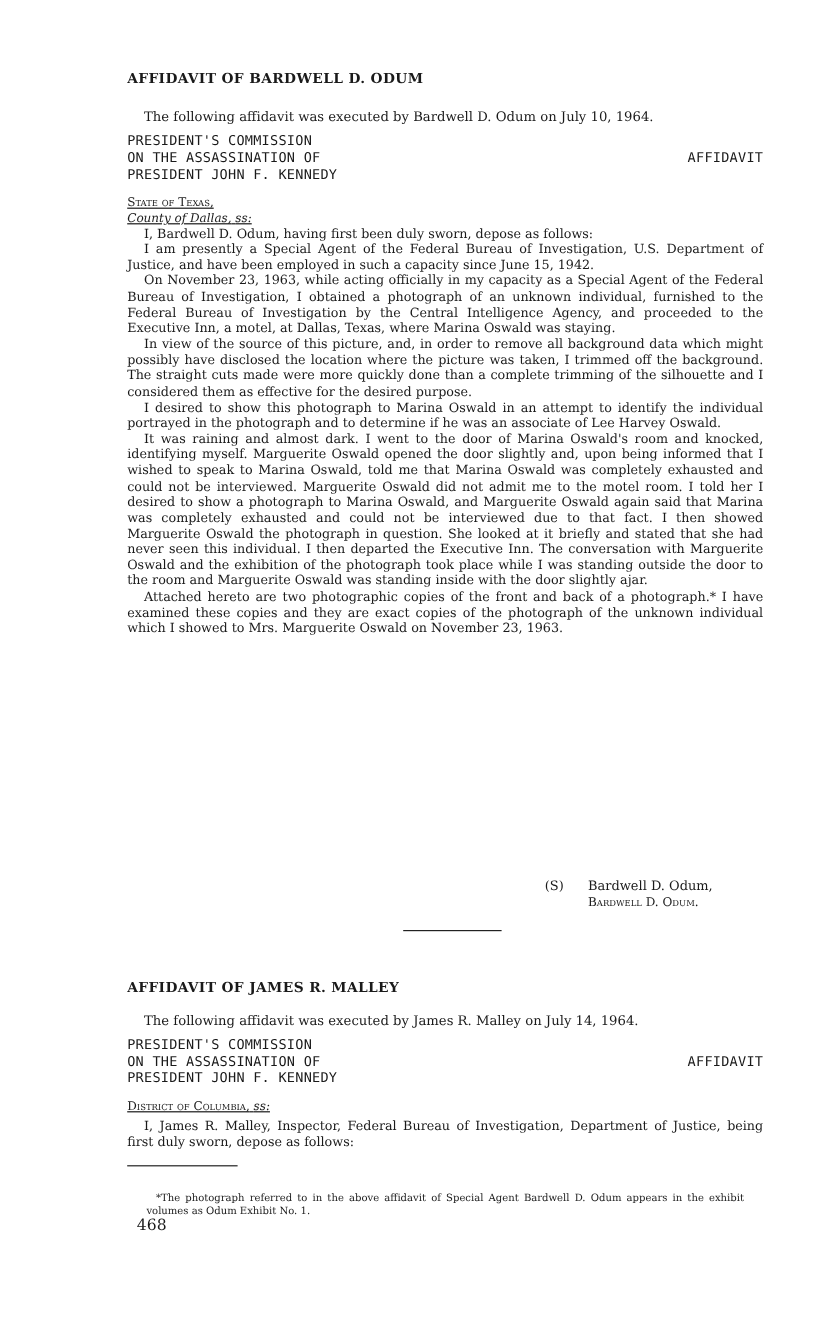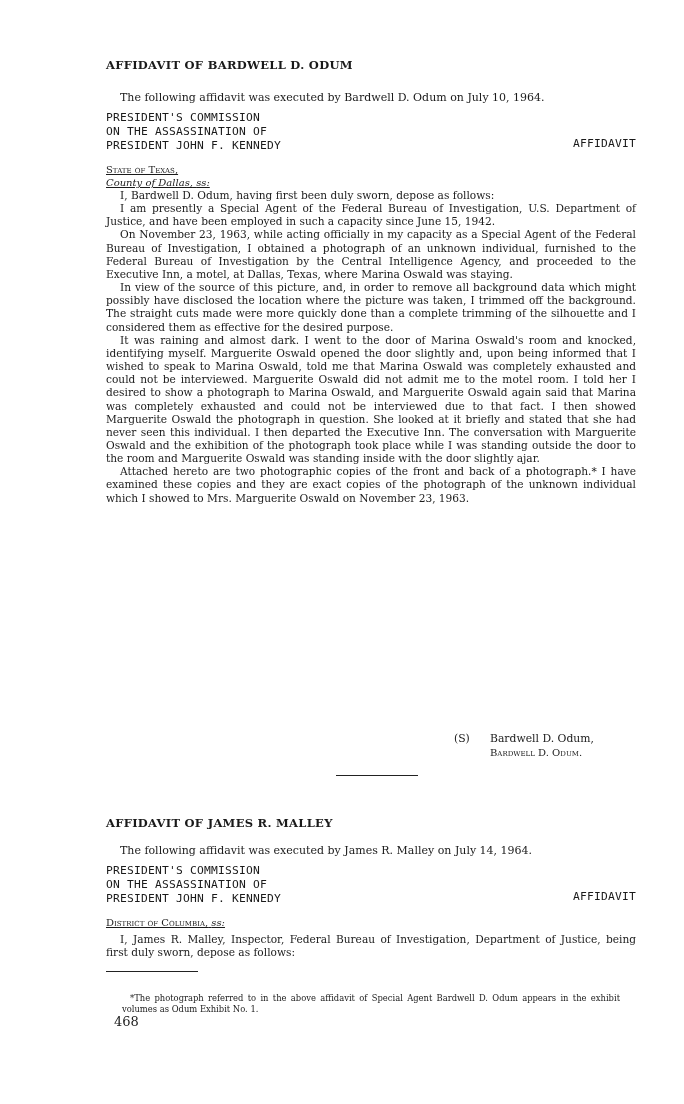--- a/index.html
+++ b/index.html
@@ -4,21 +4,21 @@
 <style>
   html, body { margin: 0; padding: 0; background: #ffffff; }
   body { width: 684px; height: 1104px; position: relative; overflow: hidden;
          font-family: "DejaVu Serif", "Liberation Serif", serif; color: #1a1a1a; }
   .page { position: absolute; left: 106px; top: 0; width: 530px; }
   .title { position: absolute; left: 0; width: 530px; text-align: left;
            font-weight: bold; font-size: 11.5px; letter-spacing: 0.3px; }
   .intro { position: absolute; left: 14px; width: 520px; font-size: 11px; white-space: nowrap; }
   .caption { position: absolute; left: 0; width: 530px; font-family: "DejaVu Sans Mono","Liberation Mono", monospace;
              font-size: 11.3px; line-height: 14px; letter-spacing: 0.2px; }
-  .caption .right { position: absolute; right: 0; top: 26px; }
+  .caption .right { position: absolute; right: 0; top: 14px; }
   .venue { position: absolute; left: 0; font-size: 10px; line-height: 13px; text-decoration: underline; }
   .venue .sc { font-variant: small-caps; }
   .venue i { font-style: italic; }
   .body-text { position: absolute; left: 0; width: 530px; font-size: 10.6px; line-height: 13.15px;
                text-align: justify; }
   .body-text p { margin: 0; text-indent: 14px; }
   .sig { position: absolute; font-size: 10.8px; line-height: 14px; }
   .sig .sc { font-variant: small-caps; font-size: 10px; }
   .divider { position: absolute; left: 230px; width: 82px; height: 0; border-top: 1.5px solid #222; }
   .fn-rule { position: absolute; left: 0; width: 92px; height: 0; border-top: 1px solid #222; }
@@ -44,20 +44,21 @@
   <div class="venue" style="top:163px;">
     <div class="sc">State of Texas,</div>
     <div><i>County of Dallas,</i> <i>ss:</i></div>
   </div>
 
   <div class="body-text" style="top:189px;">
     <p>I, Bardwell D. Odum, having first been duly sworn, depose as follows:</p>
     <p>I am presently a Special Agent of the Federal Bureau of Investigation, U.S. Department of Justice, and have been employed in such a capacity since June 15, 1942.</p>
     <p>On November 23, 1963, while acting officially in my capacity as a Special Agent of the Federal Bureau of Investigation, I obtained a photograph of an unknown individual, furnished to the Federal Bureau of Investigation by the Central Intelligence Agency, and proceeded to the Executive Inn, a motel, at Dallas, Texas, where Marina Oswald was staying.</p>
     <p>In view of the source of this picture, and, in order to remove all background data which might possibly have disclosed the location where the picture was taken, I trimmed off the background.  The straight cuts made were more quickly done than a complete trimming of the silhouette and I considered them as effective for the desired purpose.</p>
+    <p>I desired to show this photograph to Marina Oswald in an attempt to identify the individual portrayed in the photograph and to determine if he was an associate of Lee Harvey Oswald.</p>
     <p>It was raining and almost dark.  I went to the door of Marina Oswald's room and knocked, identifying myself.  Marguerite Oswald opened the door slightly and, upon being informed that I wished to speak to Marina Oswald, told me that Marina Oswald was completely exhausted and could not be interviewed. Marguerite Oswald did not admit me to the motel room.  I told her I desired to show a photograph to Marina Oswald, and Marguerite Oswald again said that Marina was completely exhausted and could not be interviewed due to that fact.  I then showed Marguerite Oswald the photograph in question.  She looked at it briefly and stated that she had never seen this individual.  I then departed the Executive Inn.  The conversation with Marguerite Oswald and the exhibition of the photograph took place while I was standing outside the door to the room and Marguerite Oswald was standing inside with the door slightly ajar.</p>
     <p>Attached hereto are two photographic copies of the front and back of a photograph.*  I have examined these copies and they are exact copies of the photograph of the unknown individual which I showed to Mrs. Marguerite Oswald on November 23, 1963.</p>
   </div>
 
   <div class="sig" style="top:732px; left:348px;">(S)</div>
   <div class="sig" style="top:732px; left:384px;">
     <div>Bardwell D. Odum,</div>
     <div class="sc">Bardwell D. Odum.</div>
   </div>
 

